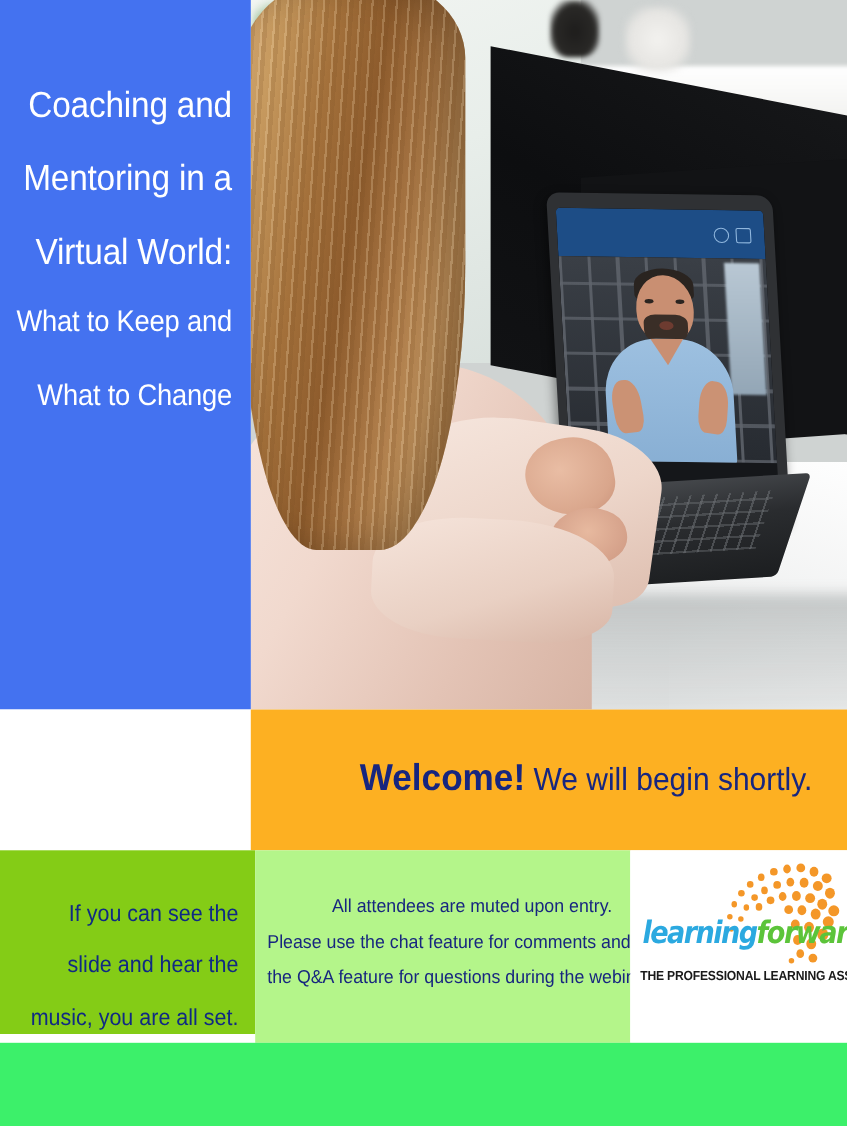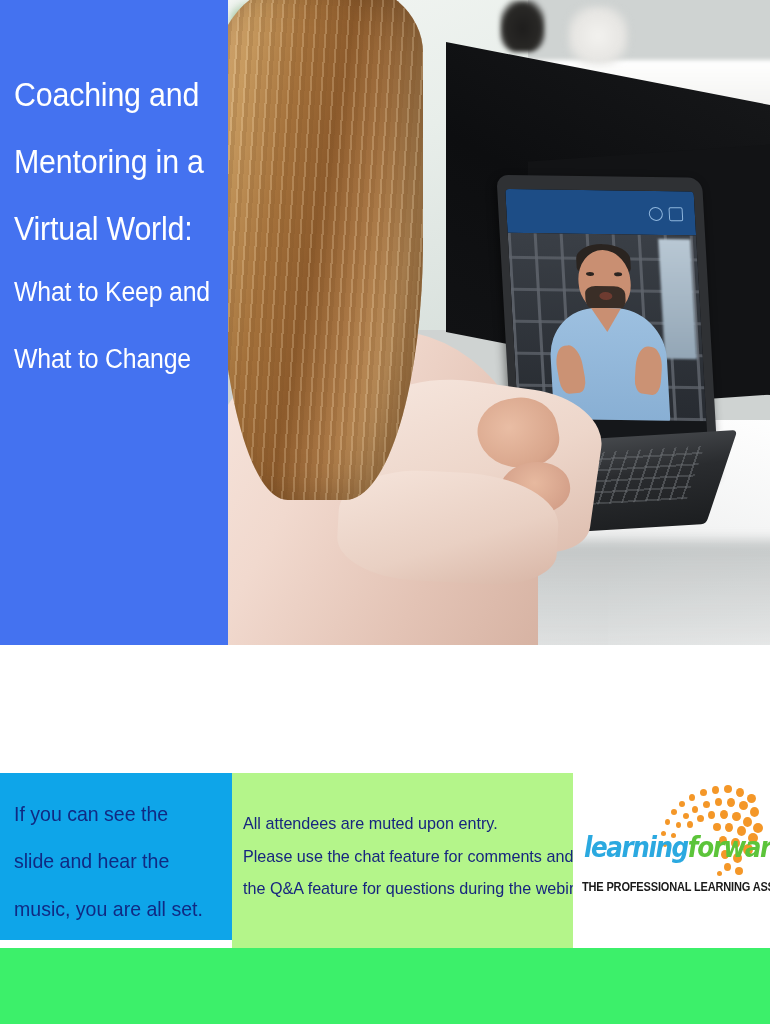--- a/index.html
+++ b/index.html
@@ -12,20 +12,21 @@
     height: 1024px;
     font-family: "Liberation Sans", sans-serif;
     overflow: hidden;
   }
   .slide {
     position: relative;
     width: 770px;
     height: 1024px;
     background: #ffffff;
     overflow: hidden;
+    text-align: right;
   }
 
   
   .top-region {
     position: absolute;
     left: 0; top: 0;
     width: 770px; height: 645px;
     overflow: hidden;
   }
 
@@ -348,23 +349,23 @@
 
   
   .green-band {
     position: absolute;
     left: 0; top: 773px;
     width: 770px; height: 175px;
   }
   .green-left {
     position: absolute; left: 0; top: 0;
     width: 232px; height: 167px;
-    background: #0ea5e9;
+    background: #84cc16;
     box-sizing: border-box;
-    padding: 17px 0 0 14px;
+    padding: 34px 0 0 14px;
   }
   .green-mid {
     position: absolute; left: 232px; top: 0;
     width: 341px; height: 175px;
     background: #b4f58a;
     box-sizing: border-box;
     padding: 35px 0 0 11px;
   }
   .green-logo-panel {
     position: absolute; left: 573px; top: 0;
@@ -497,20 +498,23 @@
     <div class="title-panel">
       <div class="title-line">Coaching and</div>
       <div class="title-line">Mentoring in a</div>
       <div class="title-line">Virtual World:</div>
       <div class="title-line sub">What to Keep and</div>
       <div class="title-line sub">What to Change</div>
     </div>
   </div>
 
   <div class="orange-band">
+    <div class="orange-right">
+      <div class="welcome-text"><span class="bold">Welcome!</span><span> We will begin shortly.</span></div>
+    </div>
   </div>
 
   <div class="green-band">
     <div class="green-left">
       <div class="gl-line">If you can see the</div>
       <div class="gl-line">slide and hear the</div>
       <div class="gl-line">music, you are all set.</div>
     </div>
     <div class="green-mid">
       <div class="gm-line">All attendees are muted upon entry.</div>

